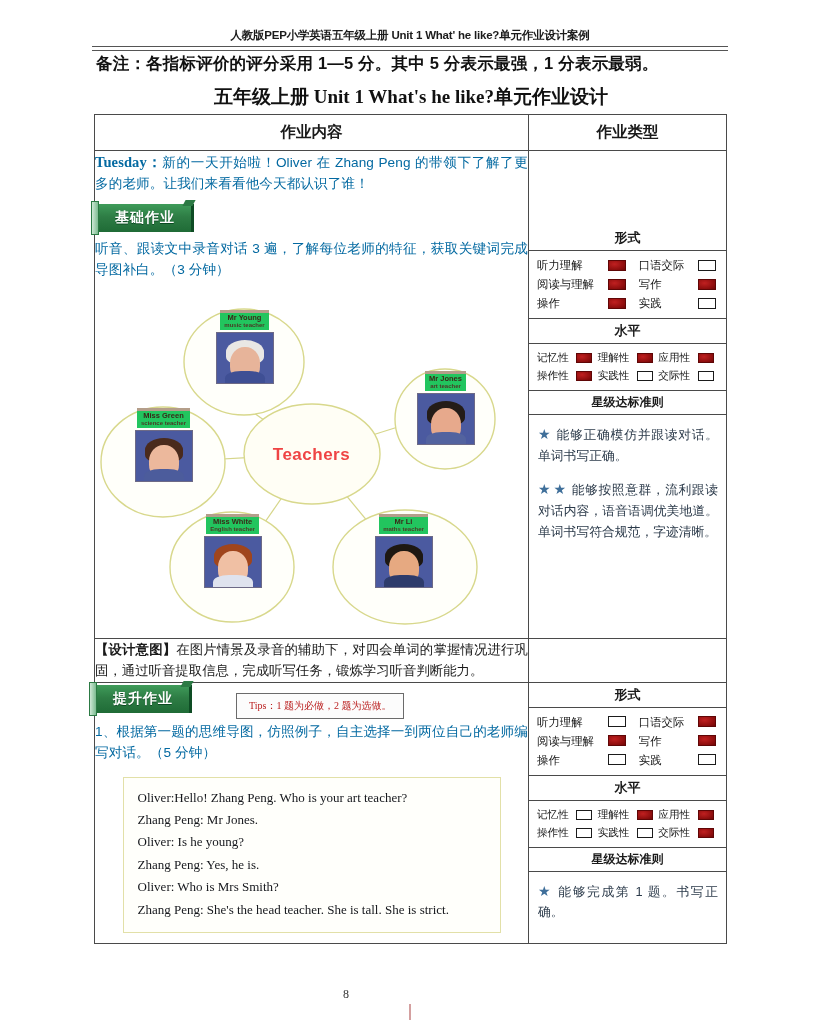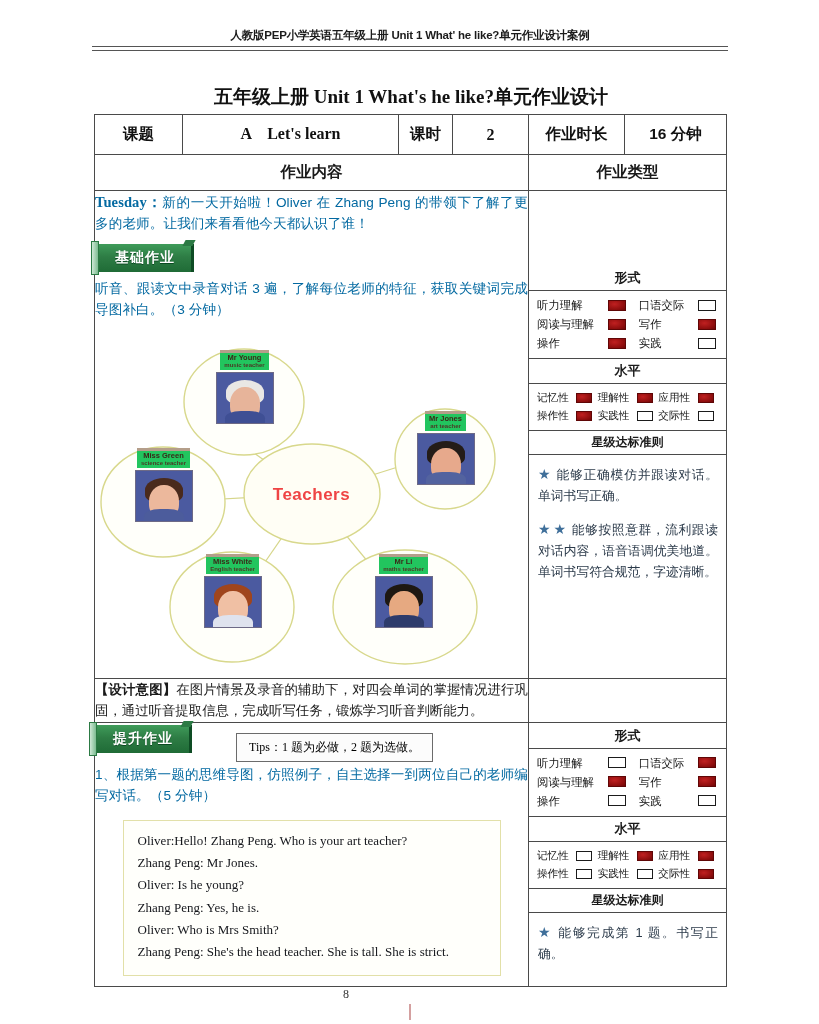--- a/index.html
+++ b/index.html
@@ -225,25 +225,25 @@
     padding: 6px 9px 6px 9px;
   }
   .intent b { font-weight: bold; }
 
   
   .tips-row { display: flex; align-items: flex-start; gap: 10px; margin: 2px 0 2px 0; }
   .tips {
     border: 1px solid #6b6b6b;
     background: #fcfcfc;
     font-family: "Liberation Serif", serif;
-    font-size: 12px;
+    font-size: 10px;
     padding: 5px 12px;
     margin-left: 34px;
     margin-top: 8px;
-    color: #000000;
+    color: #b91c1c;
     white-space: nowrap;
   }
 
   
   .dlg {
     width: 350px;
     margin: 14px auto 10px auto;
     border: 1px solid #e2e0a8;
     background: #fffffb;
     padding: 9px 12px 11px 14px;
@@ -341,42 +341,35 @@
   }
 </style>
 </head>
 <body>
 
 <div class="page">
 
   <div class="runhead">人教版PEP小学英语五年级上册 Unit 1 What' he like?单元作业设计案例</div>
   <div class="runhead-rule"></div>
 
+  <div class="note">备注：各指标评价的评分采用 1—5 分。其中 5 分表示最强，1 分表示最弱。</div>
 
   <div class="doctitle">五年级上册 Unit 1 What's he like?单元作业设计</div>
 
   <table class="tbl">
     <colgroup>
       <col style="width:88px">
       <col style="width:216px">
       <col style="width:54px">
       <col style="width:76px">
       <col style="width:96px">
       <col style="width:102px">
     </colgroup>
 
     <tbody>
-        <tr>
-      <td class="hdr-cell">课题</td>
-      <td class="hdr-cell serifbold">A　Let's learn</td>
-      <td class="hdr-cell">课时</td>
-      <td class="hdr-cell serifbold">2</td>
-      <td class="hdr-cell">作业时长</td>
-      <td class="hdr-cell">16 分钟</td>
-    </tr>
 
     <tr>
       <td class="sect-hdr" colspan="4">作业内容</td>
       <td class="sect-hdr" colspan="2">作业类型</td>
     </tr>
 
     <tr>
       <td class="content-cell" colspan="4">
 
         <div class="para"><b>Tuesday：</b><span>新的一天开始啦！Oliver 在 Zhang Peng 的带领下了解了更多的老师。让我们来看看他今天都认识了谁！</span></div>

